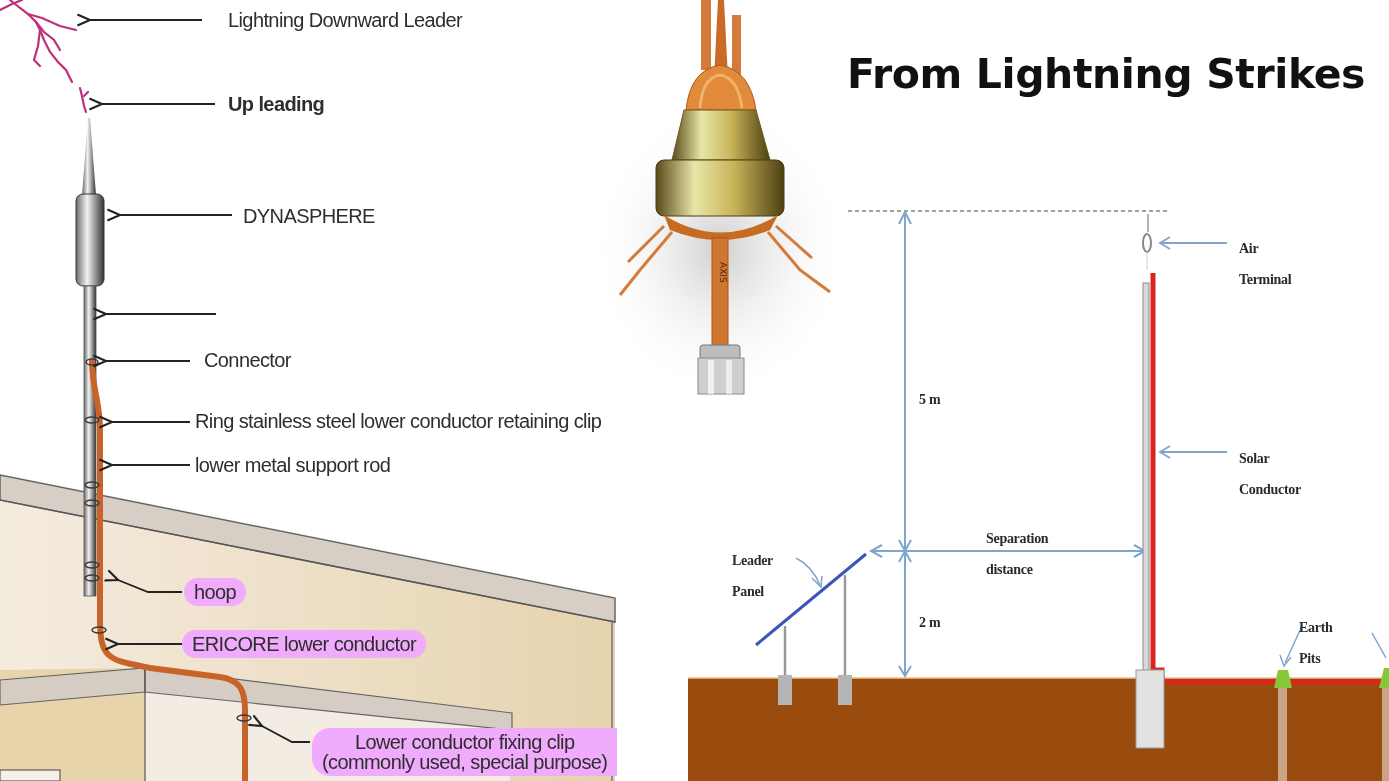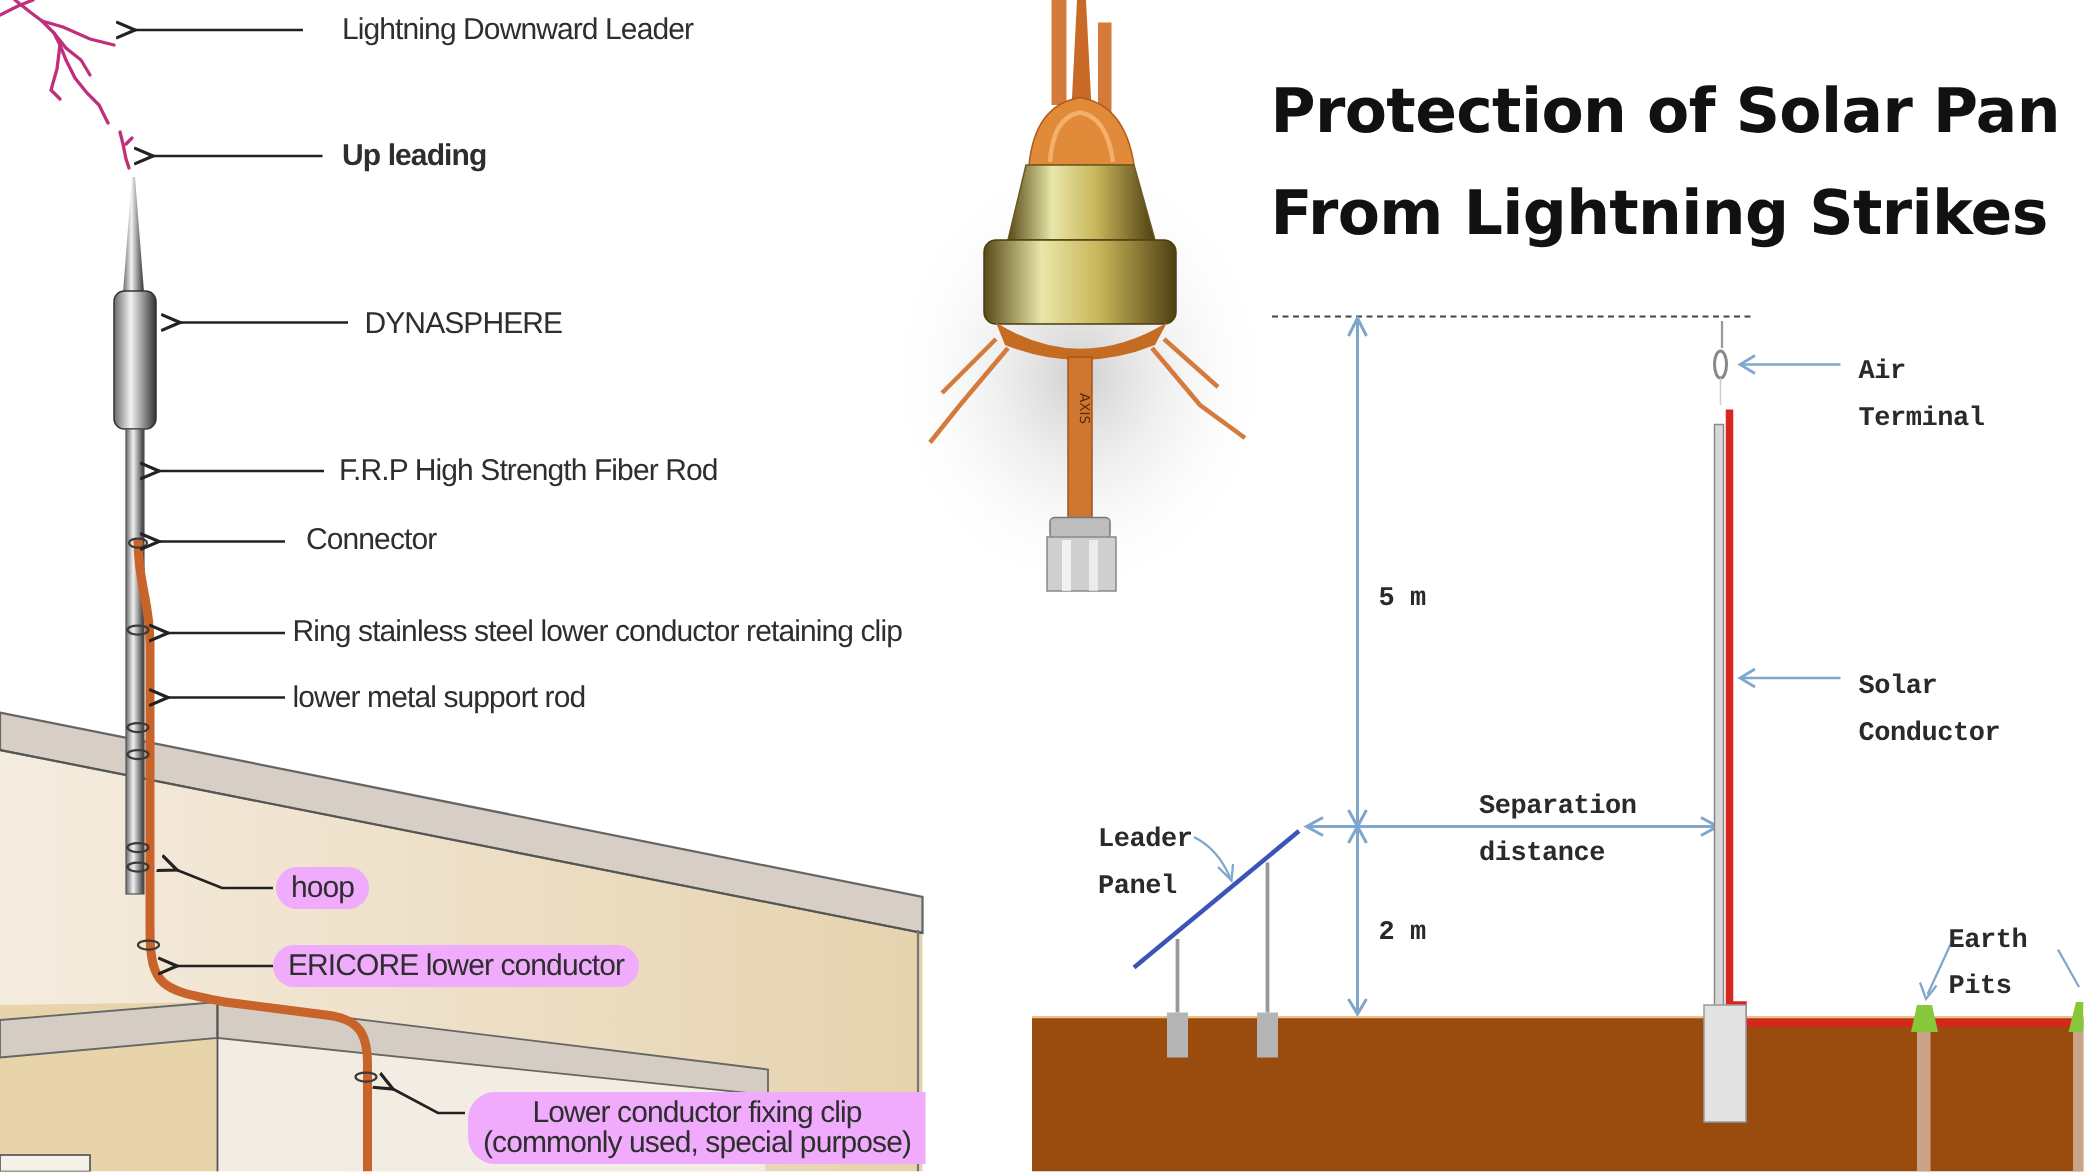--- a/index.html
+++ b/index.html
@@ -3,21 +3,21 @@
 <meta charset="utf-8">
 <style>
   html, body { margin:0; padding:0; }
   body { width:1389px; height:781px; overflow:hidden; background:#ffffff; position:relative;
          font-family:"Liberation Sans", sans-serif; }
   .stage { position:absolute; left:0; top:0; width:1389px; height:781px; }
   svg { position:absolute; left:0; top:0; }
   .lbl { position:absolute; font-family:"Liberation Sans", sans-serif; font-size:20px; color:#2e2e2e;
          letter-spacing:-0.6px; white-space:nowrap; line-height:1; }
   .pill { background:#f0abfc; border-radius:14px; padding:4px 10px; }
-  .serif { position:absolute; font-family:Liberation Mono, monospace; font-weight:bold; font-size:18px;
+  .serif { position:absolute; font-family:Liberation Serif, serif; font-weight:bold; font-size:14px;
            color:#2a2a2a; line-height:31px; white-space:nowrap; letter-spacing:-0.3px; }
   .title { position:absolute; left:847px; top:40px; font-family:"DejaVu Sans", sans-serif; font-weight:bold;
            font-size:41px; color:#111; line-height:68px; letter-spacing:-0.4px; white-space:nowrap; }
 </style>
 </head>
 <body>
 
 <div class="stage">
 
 <svg width="1389" height="781" viewBox="0 0 1389 781">
@@ -160,28 +160,26 @@
     <polygon points="1274,688 1292,688 1288,670 1278,670" fill="#86c83a"></polygon>
     <rect x="1382" y="688" width="7" height="93" fill="#c9a486"></rect>
     <polygon points="1379,688 1389,688 1389,668 1384,668" fill="#86c83a"></polygon>
     <line x1="1302" y1="626" x2="1285" y2="663" stroke="#7fa6cc" stroke-width="1.5"></line>
     <path d="M1280,655 L1284,666 L1291,657" fill="none" stroke="#7fa6cc" stroke-width="1.5"></path>
     <line x1="1372" y1="633" x2="1386" y2="658" stroke="#7fa6cc" stroke-width="1.5"></line>
   </g>
 </svg>
 
 <div class="title">
-  <div>Protection of Solar Pan</div>
   <div>From Lightning Strikes</div>
 </div>
 
 <div class="lbl" style="left:228px; top:10px;text-align:right;">Lightning Downward Leader</div>
 <div class="lbl" style="left:228px; top:94px;font-weight:bold;">Up leading</div>
 <div class="lbl" style="left:243px; top:206px;">DYNASPHERE</div>
-<div class="lbl" style="left:226px; top:304px;">F.R.P High Strength Fiber Rod</div>
 <div class="lbl" style="left:204px; top:350px;">Connector</div>
 <div class="lbl" style="left:195px; top:411px;">Ring stainless steel lower conductor retaining clip</div>
 <div class="lbl" style="left:195px; top:455px;">lower metal support rod</div>
 <div class="lbl pill" style="left:184px; top:578px;">hoop</div>
 <div class="lbl pill" style="left:182px; top:630px;">ERICORE lower conductor</div>
 <div class="lbl pill" style="left:312px; top:728px; text-align:center; line-height:20px; border-radius:18px 0 0 18px;">
   <div>Lower conductor fixing clip</div>
   <div>(commonly used, special purpose)</div>
 </div>
 

